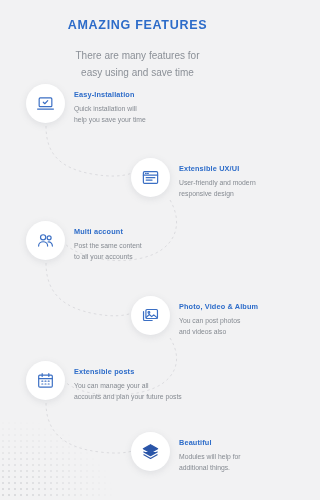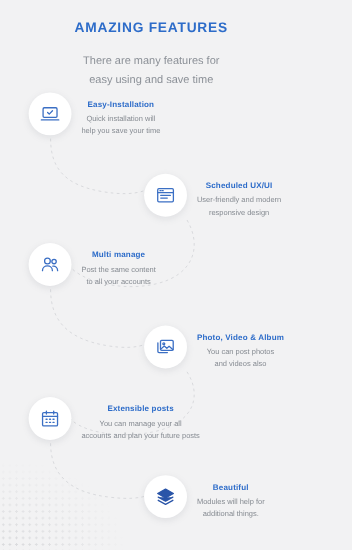--- a/index.html
+++ b/index.html
@@ -75,21 +75,21 @@
     width: 39px;
     height: 39px;
     border-radius: 50%;
     background: #ffffff;
     box-shadow: 0 2px 7px rgba(120,125,135,0.16);
     display: flex;
     align-items: center;
     justify-content: center;
   }
   .circle svg { display: block; }
-  .txt { padding-top: 6px; text-align: center; }
+  .txt { padding-top: 6px; }
   .f-title {
     font-size: 7.3px;
     font-weight: bold;
     color: #2d6cc9;
     margin: 0 0 4px 0;
     letter-spacing: 0.15px;
     white-space: nowrap;
   }
   .f-desc {
     font-size: 6.8px;
@@ -144,39 +144,39 @@
       <span>
         <svg width="19" height="19" viewBox="0 0 24 24" fill="none" stroke="#3b6fc4" stroke-width="1.5" stroke-linecap="round" stroke-linejoin="round">
           <rect x="3" y="4.5" width="18" height="15" rx="1.4"></rect>
           <path d="M3 9h18"></path>
           <path d="M5.6 6.7h1.1M8.2 6.7h1.1"></path>
           <path d="M6.5 12.2h11M6.5 15.2h7.5"></path>
         </svg>
       </span>
     </div>
     <div class="txt">
-      <p class="f-title">Scheduled UX/UI</p>
+      <p class="f-title">Extensible UX/UI</p>
       <p class="f-desc">User-friendly and modern
 responsive design</p>
     </div>
   </div>
 
   <div class="feature left" style="top:221px">
     <div class="circle">
       <span>
         <svg width="19" height="19" viewBox="0 0 24 24" fill="none" stroke="#3b6fc4" stroke-width="1.5" stroke-linecap="round" stroke-linejoin="round">
           <circle cx="9" cy="8" r="3.3"></circle>
           <path d="M3.3 19c0-3.3 2.6-5.4 5.7-5.4s5.7 2.1 5.7 5.4"></path>
           <circle cx="16.6" cy="8.6" r="2.5"></circle>
           <path d="M15.2 13.9c2.9-.5 5.5 1.6 5.5 5.1"></path>
         </svg>
       </span>
     </div>
     <div class="txt">
-      <p class="f-title">Multi manage</p>
+      <p class="f-title">Multi account</p>
       <p class="f-desc">Post the same content
 to all your accounts</p>
     </div>
   </div>
 
   <div class="feature right" style="top:296px">
     <div class="circle">
       <span>
         <svg width="19" height="19" viewBox="0 0 24 24" fill="none" stroke="#3b6fc4" stroke-width="1.5" stroke-linecap="round" stroke-linejoin="round">
           <path d="M3.2 7.2V17a1.3 1.3 0 0 0 1.3 1.3h9.6"></path>

